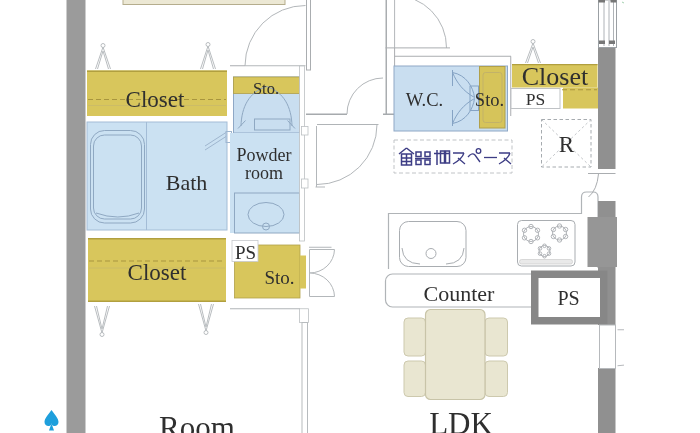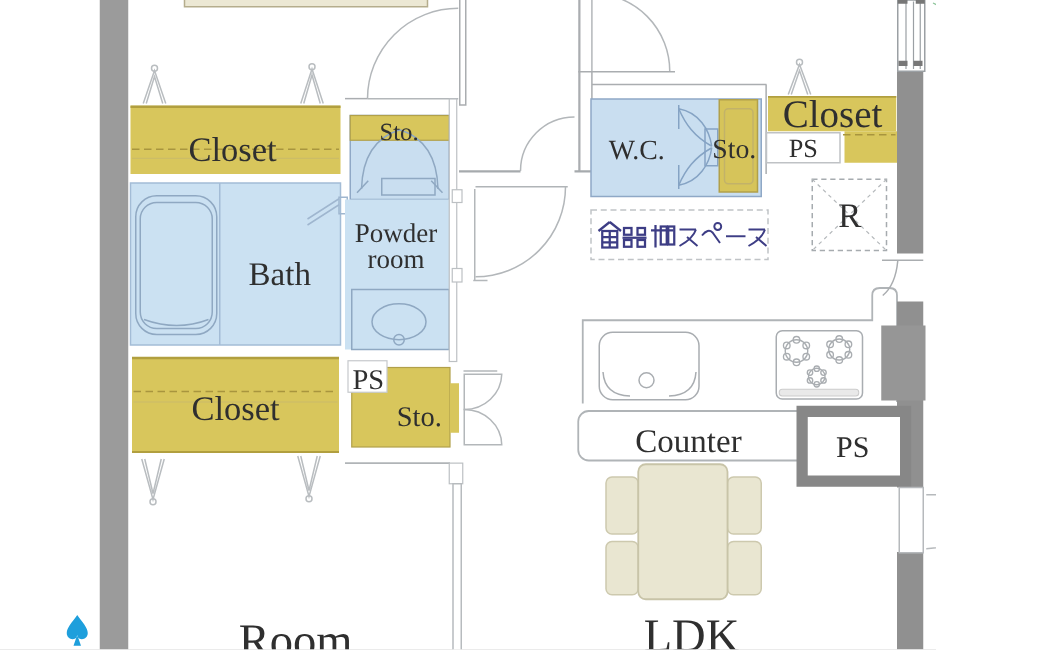--- a/index.html
+++ b/index.html
@@ -1,16 +1,16 @@
 <!DOCTYPE html>
 <html><head>
 <meta charset="utf-8">
 <style>
 html,body{margin:0;padding:0}
-.page{position:relative;width:624px;height:433px;background:#a3a3a3;overflow:hidden}
+.page{position:relative;width:624px;height:433px;background:#f0abfc;overflow:hidden}
 svg{position:absolute;left:0;top:0;display:block}
 text{font-family:"Liberation Serif",serif;fill:#2f2f2f}
 </style>
 </head>
 <body>
 <div class="page">
 <svg width="700" height="433" viewBox="0 0 700 433">
 
 <rect x="0" y="0" width="700" height="433" fill="#ffffff"></rect>
 

